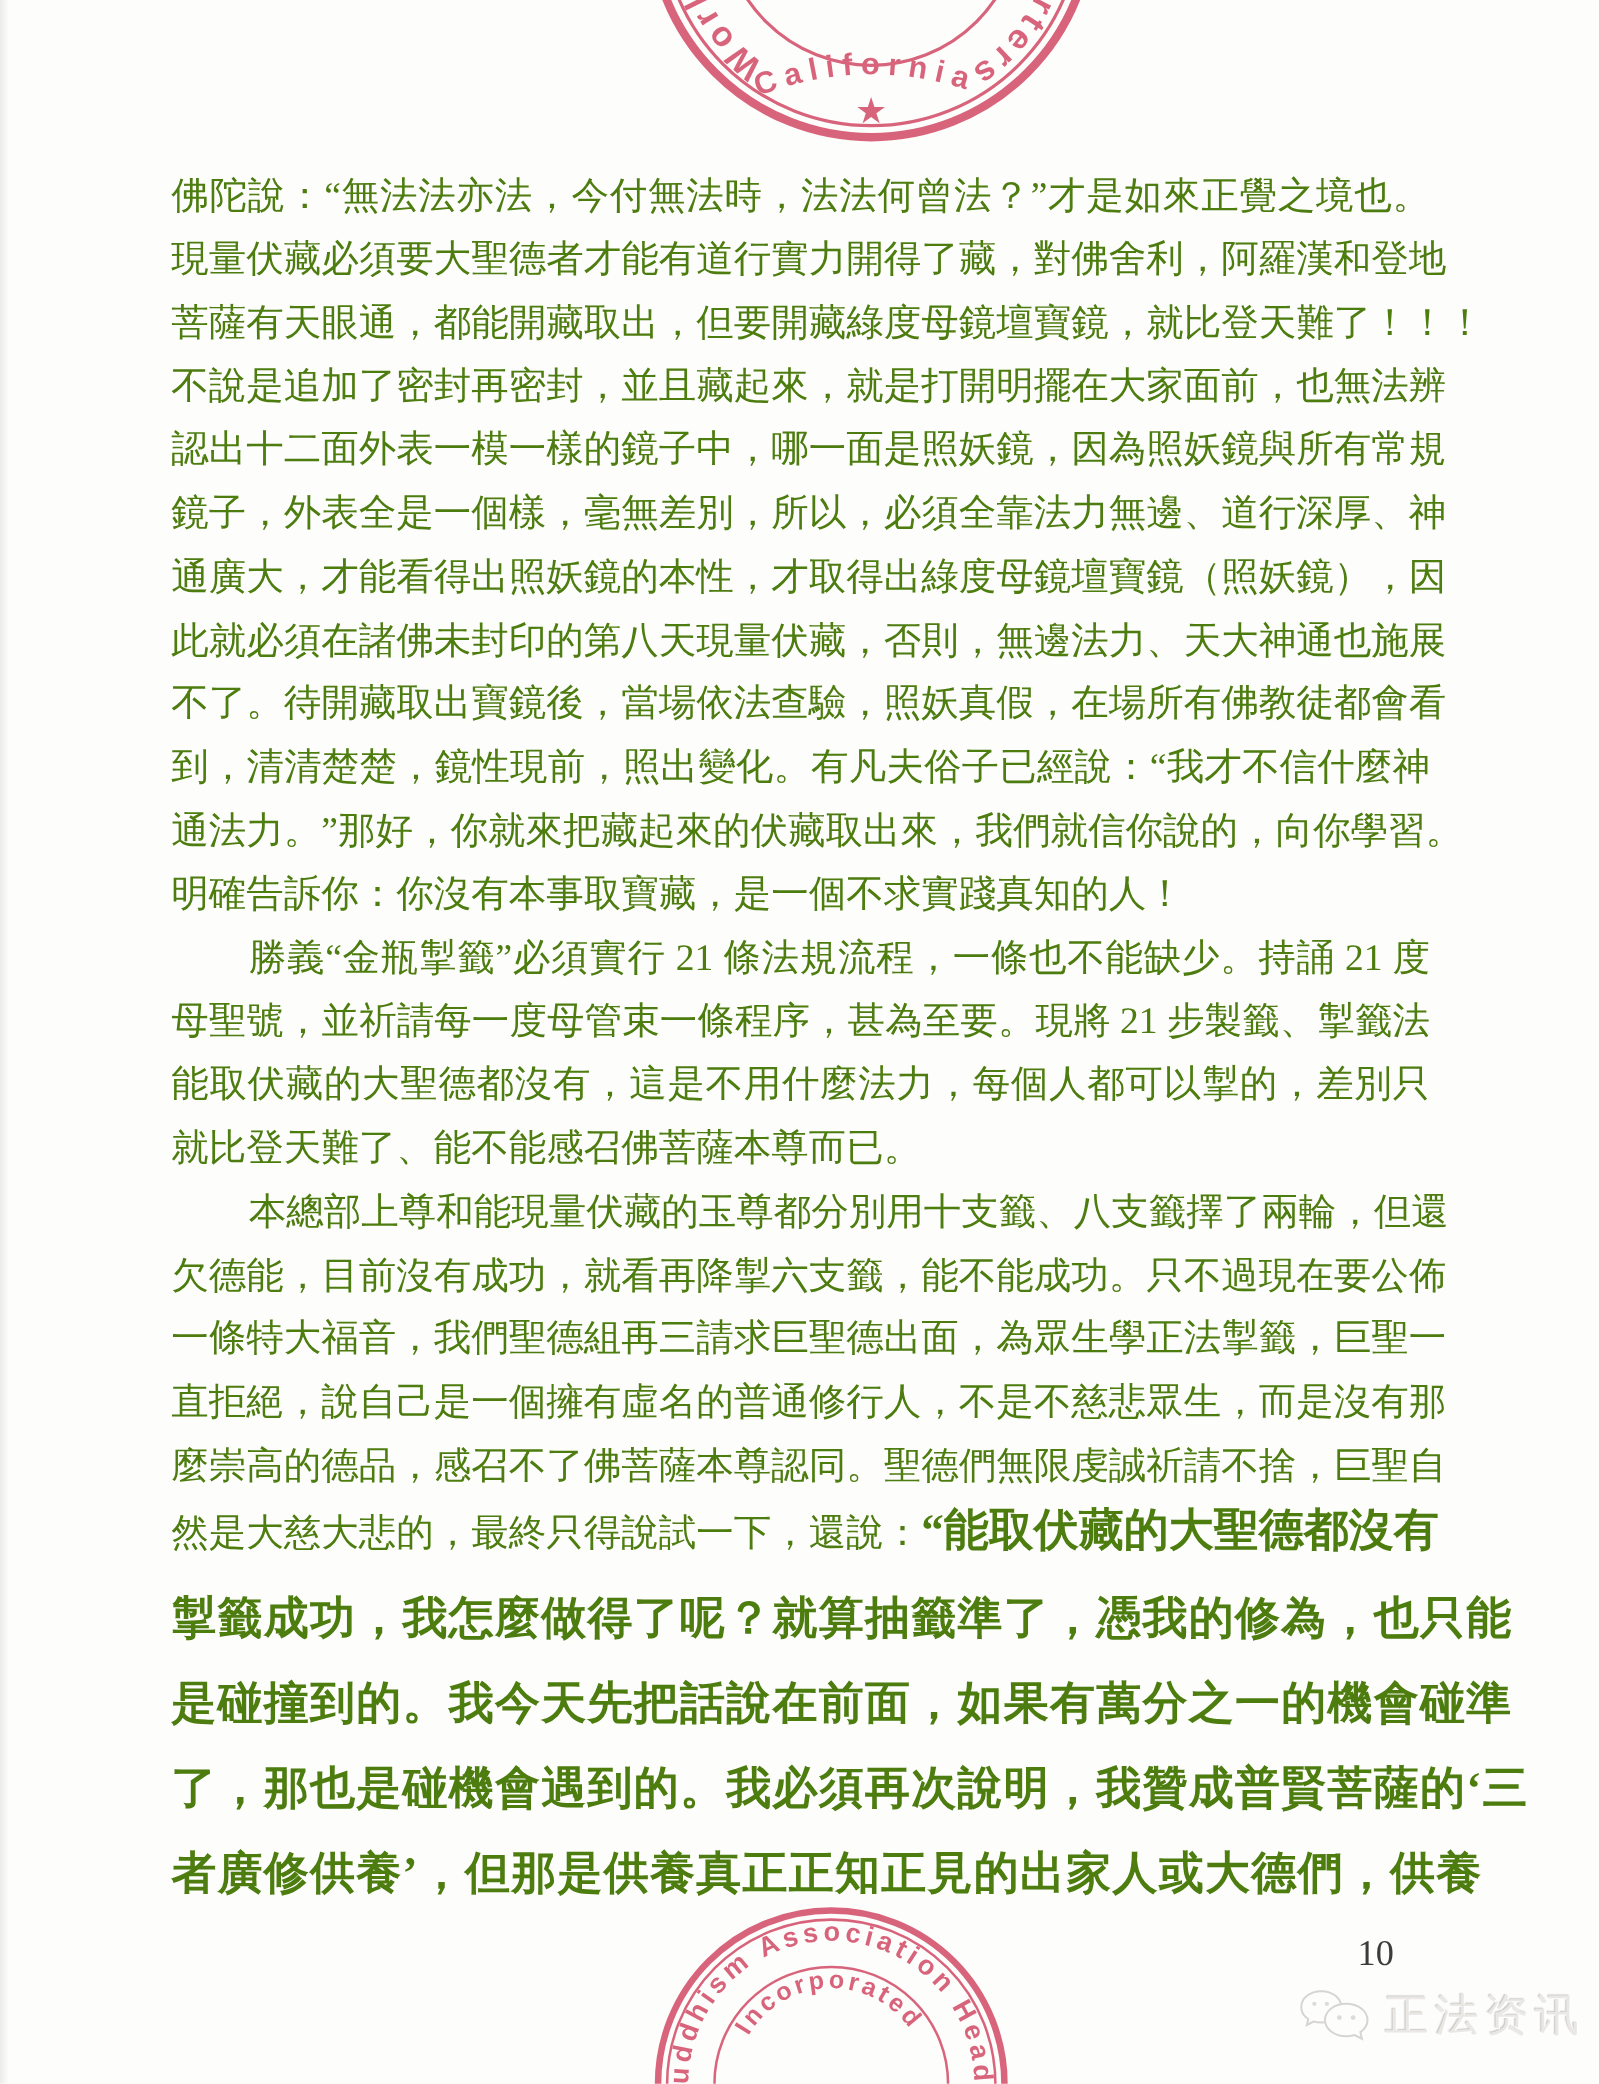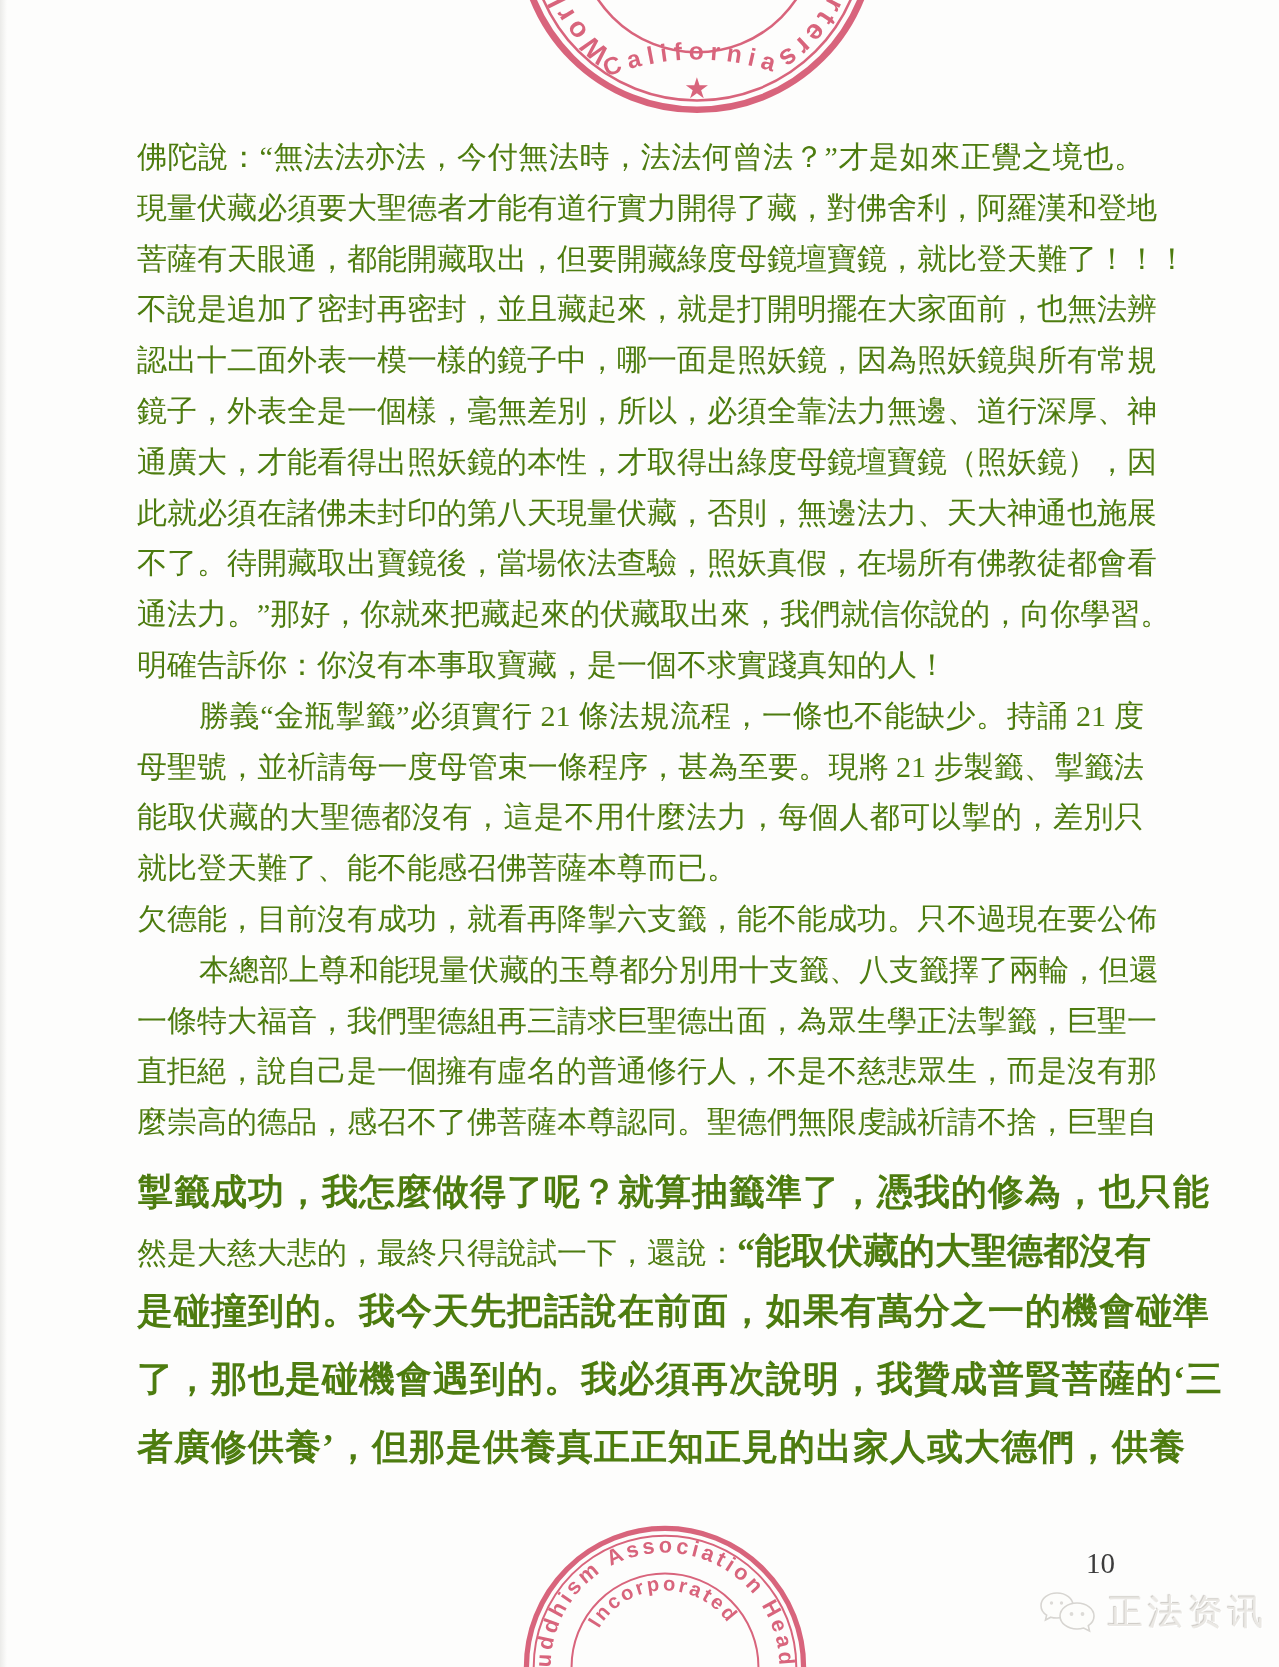--- a/index.html
+++ b/index.html
@@ -105,33 +105,34 @@
 <div class="doc" id="doc">
     <div class="line">佛陀說：“無法法亦法，今付無法時，法法何曾法？”才是如來正覺之境也。</div>
     <div class="line">現量伏藏必須要大聖德者才能有道行實力開得了藏，對佛舍利，阿羅漢和登地</div>
     <div class="line">菩薩有天眼通，都能開藏取出，但要開藏綠度母鏡壇寶鏡，就比登天難了！！！</div>
     <div class="line">不說是追加了密封再密封，並且藏起來，就是打開明擺在大家面前，也無法辨</div>
     <div class="line">認出十二面外表一模一樣的鏡子中，哪一面是照妖鏡，因為照妖鏡與所有常規</div>
     <div class="line">鏡子，外表全是一個樣，毫無差別，所以，必須全靠法力無邊、道行深厚、神</div>
     <div class="line">通廣大，才能看得出照妖鏡的本性，才取得出綠度母鏡壇寶鏡（照妖鏡），因</div>
     <div class="line">此就必須在諸佛未封印的第八天現量伏藏，否則，無邊法力、天大神通也施展</div>
     <div class="line">不了。待開藏取出寶鏡後，當場依法查驗，照妖真假，在場所有佛教徒都會看</div>
+    <div class="line">到，清清楚楚，鏡性現前，照出變化。有凡夫俗子已經說：“我才不信什麼神</div>
     <div class="line">通法力。”那好，你就來把藏起來的伏藏取出來，我們就信你說的，向你學習。</div>
     <div class="line lastline">明確告訴你：你沒有本事取寶藏，是一個不求實踐真知的人！</div>
     <div class="line indent">勝義“金瓶掣籤”必須實行 21 條法規流程，一條也不能缺少。持誦 21 度</div>
     <div class="line">母聖號，並祈請每一度母管束一條程序，甚為至要。現將 21 步製籤、掣籤法</div>
     <div class="line">能取伏藏的大聖德都沒有，這是不用什麼法力，每個人都可以掣的，差別只</div>
     <div class="line lastline">就比登天難了、能不能感召佛菩薩本尊而已。</div>
+    <div class="line indent">本總部上尊和能現量伏藏的玉尊都分別用十支籤、八支籤擇了兩輪，但還</div>
     <div class="line">欠德能，目前沒有成功，就看再降掣六支籤，能不能成功。只不過現在要公佈</div>
-    <div class="line indent">本總部上尊和能現量伏藏的玉尊都分別用十支籤、八支籤擇了兩輪，但還</div>
     <div class="line">一條特大福音，我們聖德組再三請求巨聖德出面，為眾生學正法掣籤，巨聖一</div>
     <div class="line">直拒絕，說自己是一個擁有虛名的普通修行人，不是不慈悲眾生，而是沒有那</div>
     <div class="line">麼崇高的德品，感召不了佛菩薩本尊認同。聖德們無限虔誠祈請不捨，巨聖自</div>
+    <div class="line"><span>然是大慈大悲的，最終只得說試一下，還說：</span><span class="bseg">“能取伏藏的大聖德都沒有</span></div>
     <div class="line boldline firstbold">掣籤成功，我怎麼做得了呢？就算抽籤準了，憑我的修為，也只能</div>
-    <div class="line"><span>然是大慈大悲的，最終只得說試一下，還說：</span><span class="bseg">“能取伏藏的大聖德都沒有</span></div>
     <div class="line boldline">是碰撞到的。我今天先把話說在前面，如果有萬分之一的機會碰準</div>
     <div class="line boldline">了，那也是碰機會遇到的。我必須再次說明，我贊成普賢菩薩的‘三</div>
     <div class="line boldline">者廣修供養’，但那是供養真正正知正見的出家人或大德們，供養</div>
   </div>
 
 <div class="page-number">10</div>
 
 <div class="watermark">
   <svg width="64" height="46" viewBox="0 0 64 46">
     <g fill="#fdfdfb" stroke="#d7d5d1" stroke-width="1.6">

